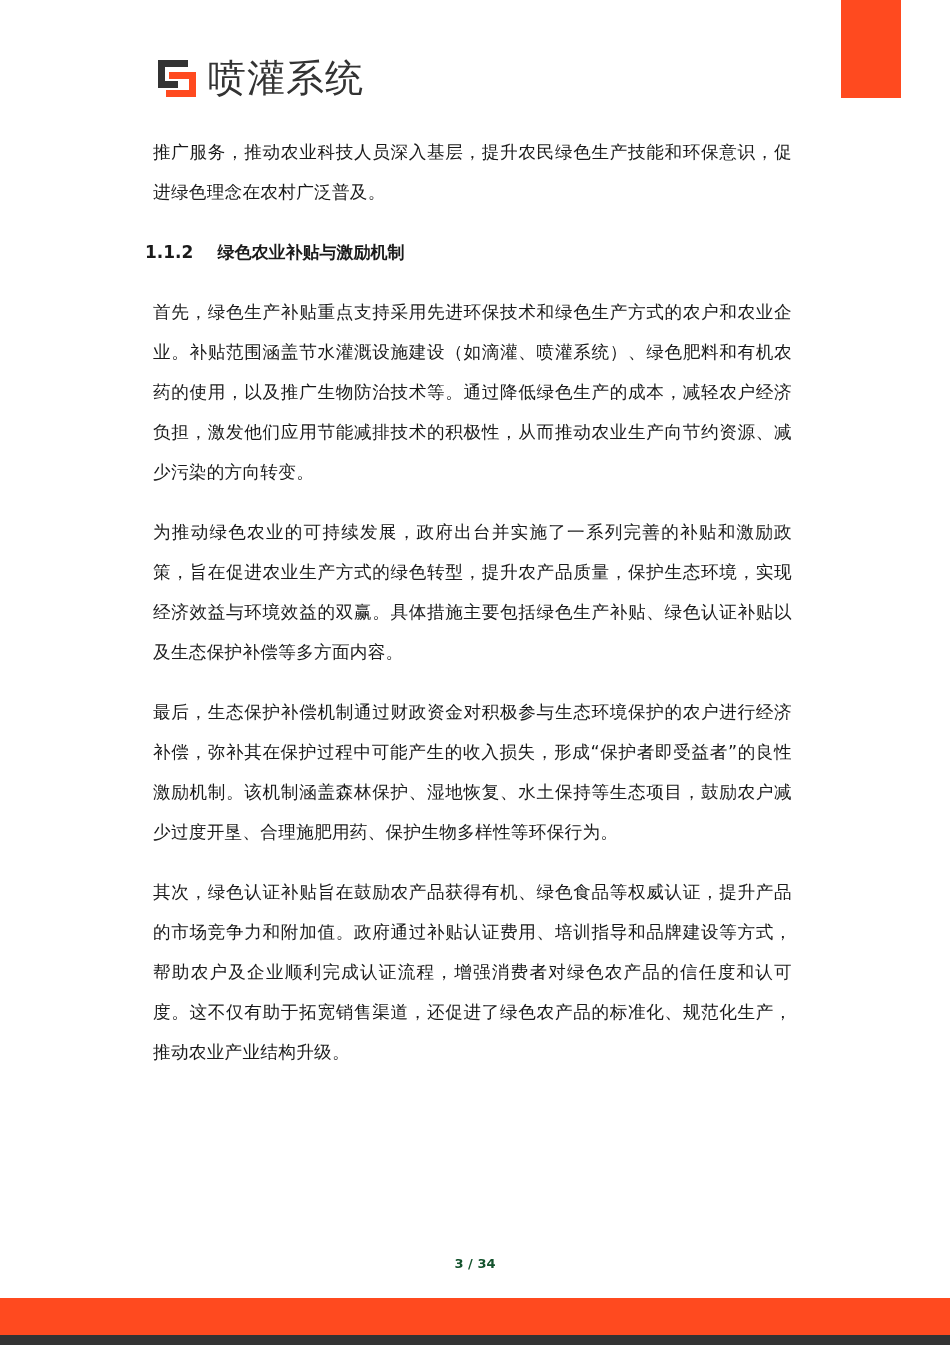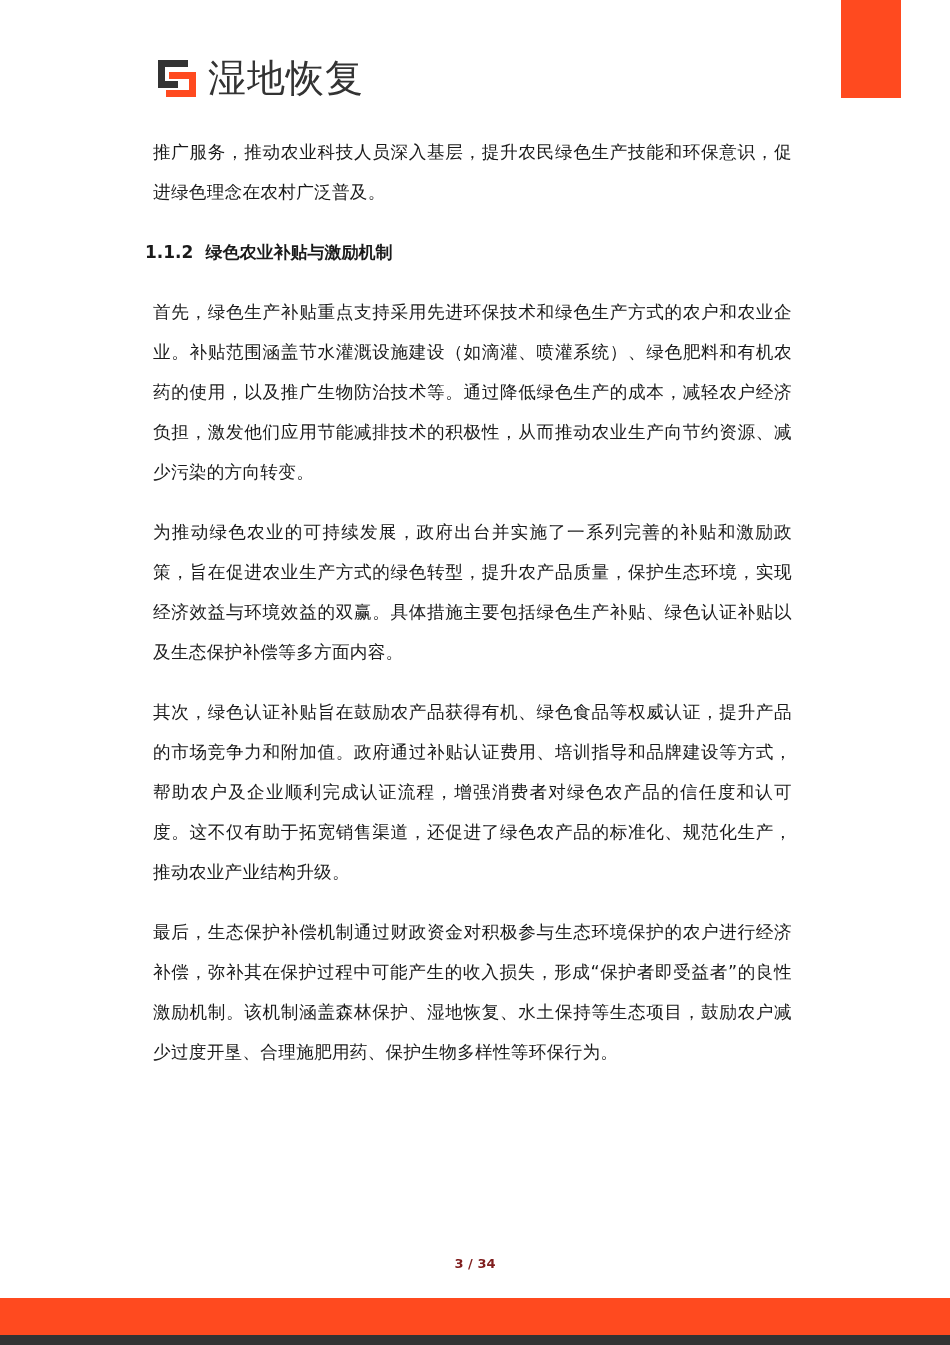--- a/index.html
+++ b/index.html
@@ -61,31 +61,31 @@
     .heading + .para {
       margin-top: 20px;
     }
     .heading {
       font-size: 17px;
       font-weight: bold;
       line-height: 40px;
       margin: 20px 0 0 0;
     }
     .heading .num {
-      margin-right: 12px;
+      margin-right: 24px;
     }
     .page-number {
       position: absolute;
       left: 0;
       width: 950px;
       top: 1256px;
       text-align: center;
       font-size: 13px;
       font-weight: bold;
-      color: #7f1d1d;
+      color: #14532d;
     }
     .footer-orange {
       position: absolute;
       left: 0;
       top: 1298px;
       width: 950px;
       height: 37px;
       background: #ff4a1f;
     }
     .footer-dark {
@@ -104,32 +104,32 @@
 
 <div class="logo">
   <span class="logo-icon">
     <svg width="42" height="42" viewBox="0 0 42 42" xmlns="http://www.w3.org/2000/svg">
 
       <path d="M2 3 H32 V10 H9 V24 H22 V31 H2 Z" fill="#333333"></path>
 
       <path d="M13 15 H40 V40 H10 V33 H33 V22 H13 Z" fill="#ff4a1f"></path>
     </svg>
   </span>
-  <span class="logo-text">湿地恢复</span>
+  <span class="logo-text">喷灌系统</span>
 </div>
 
 <div class="content">
   <p class="para">推广服务，推动农业科技人员深入基层，提升农民绿色生产技能和环保意识，促进绿色理念在农村广泛普及。</p>
 
   <h3 class="heading">
     <span class="num">1.1.2</span><span>绿色农业补贴与激励机制</span>
   </h3>
 
   <p class="para">首先，绿色生产补贴重点支持采用先进环保技术和绿色生产方式的农户和农业企业。补贴范围涵盖节水灌溉设施建设（如滴灌、喷灌系统）、绿色肥料和有机农药的使用，以及推广生物防治技术等。通过降低绿色生产的成本，减轻农户经济负担，激发他们应用节能减排技术的积极性，从而推动农业生产向节约资源、减少污染的方向转变。</p>
   <p class="para">为推动绿色农业的可持续发展，政府出台并实施了一系列完善的补贴和激励政策，旨在促进农业生产方式的绿色转型，提升农产品质量，保护生态环境，实现经济效益与环境效益的双赢。具体措施主要包括绿色生产补贴、绿色认证补贴以及生态保护补偿等多方面内容。</p>
+  <p class="para">最后，生态保护补偿机制通过财政资金对积极参与生态环境保护的农户进行经济补偿，弥补其在保护过程中可能产生的收入损失，形成“保护者即受益者”的良性激励机制。该机制涵盖森林保护、湿地恢复、水土保持等生态项目，鼓励农户减少过度开垦、合理施肥用药、保护生物多样性等环保行为。</p>
   <p class="para">其次，绿色认证补贴旨在鼓励农产品获得有机、绿色食品等权威认证，提升产品的市场竞争力和附加值。政府通过补贴认证费用、培训指导和品牌建设等方式，帮助农户及企业顺利完成认证流程，增强消费者对绿色农产品的信任度和认可度。这不仅有助于拓宽销售渠道，还促进了绿色农产品的标准化、规范化生产，推动农业产业结构升级。</p>
-  <p class="para">最后，生态保护补偿机制通过财政资金对积极参与生态环境保护的农户进行经济补偿，弥补其在保护过程中可能产生的收入损失，形成“保护者即受益者”的良性激励机制。该机制涵盖森林保护、湿地恢复、水土保持等生态项目，鼓励农户减少过度开垦、合理施肥用药、保护生物多样性等环保行为。</p>
 </div>
 
 <div class="page-number">3 / 34</div>
 
 <div class="footer-orange"></div>
 <div class="footer-dark"></div>
 
 </body></html>

